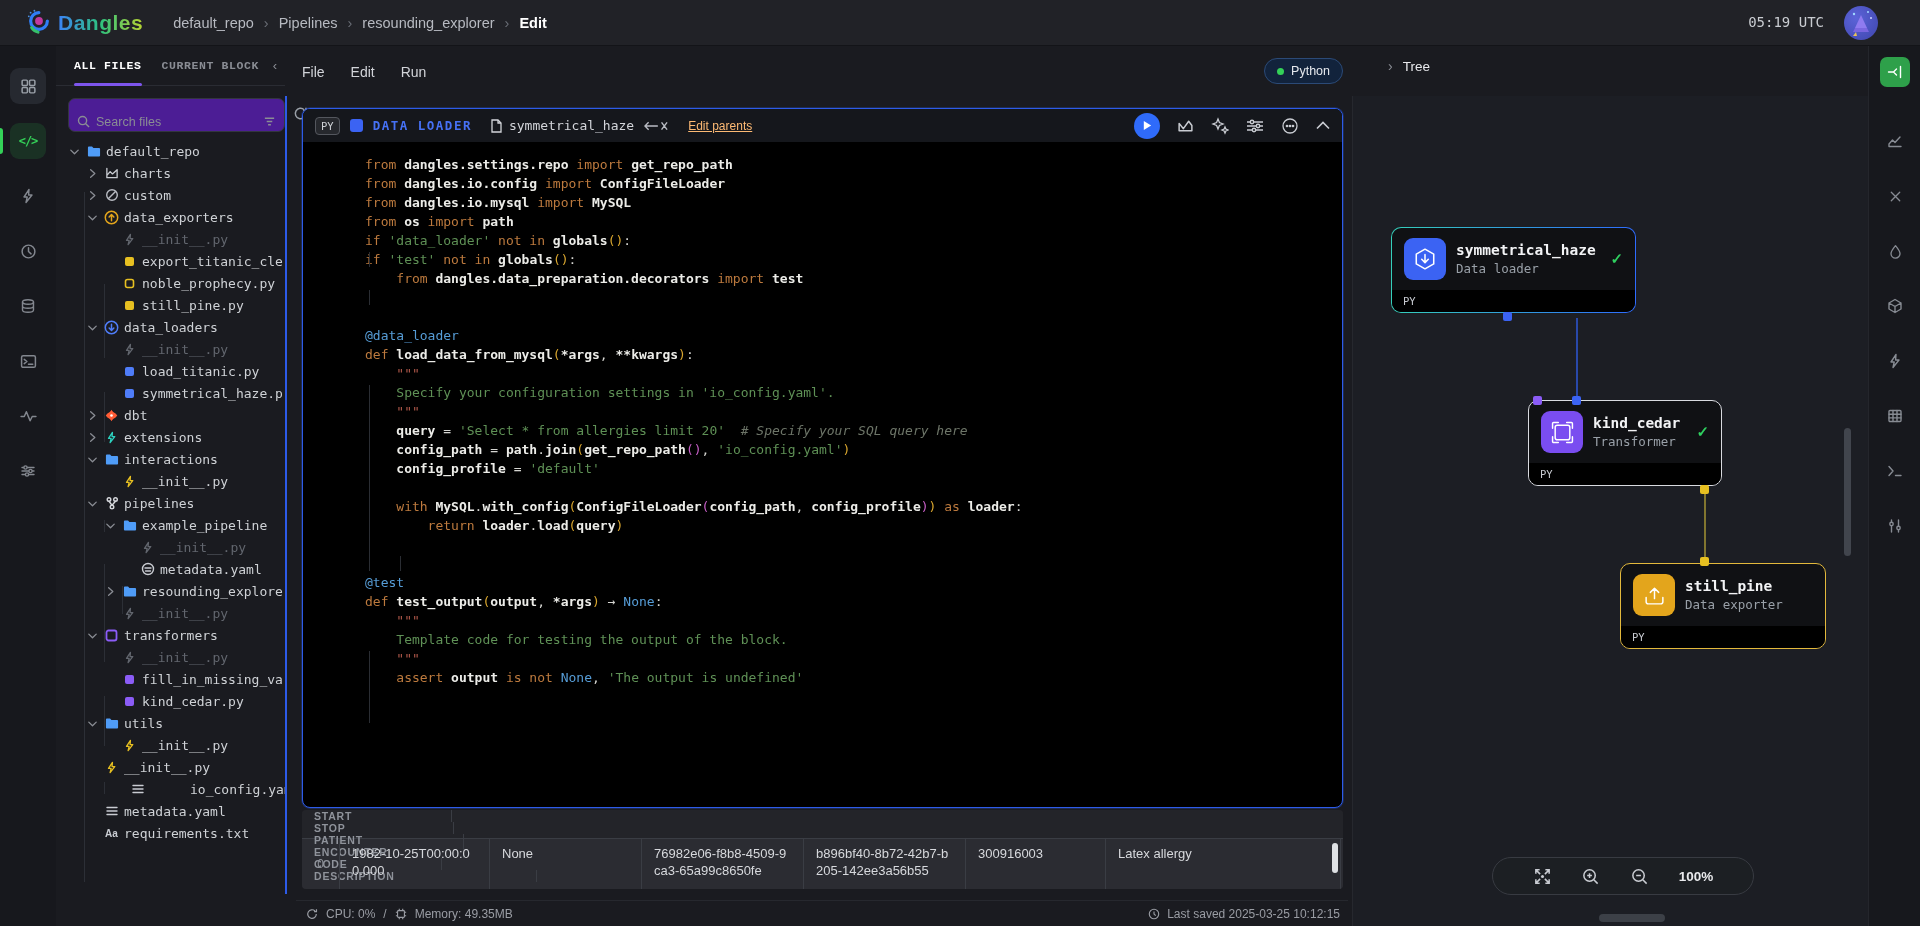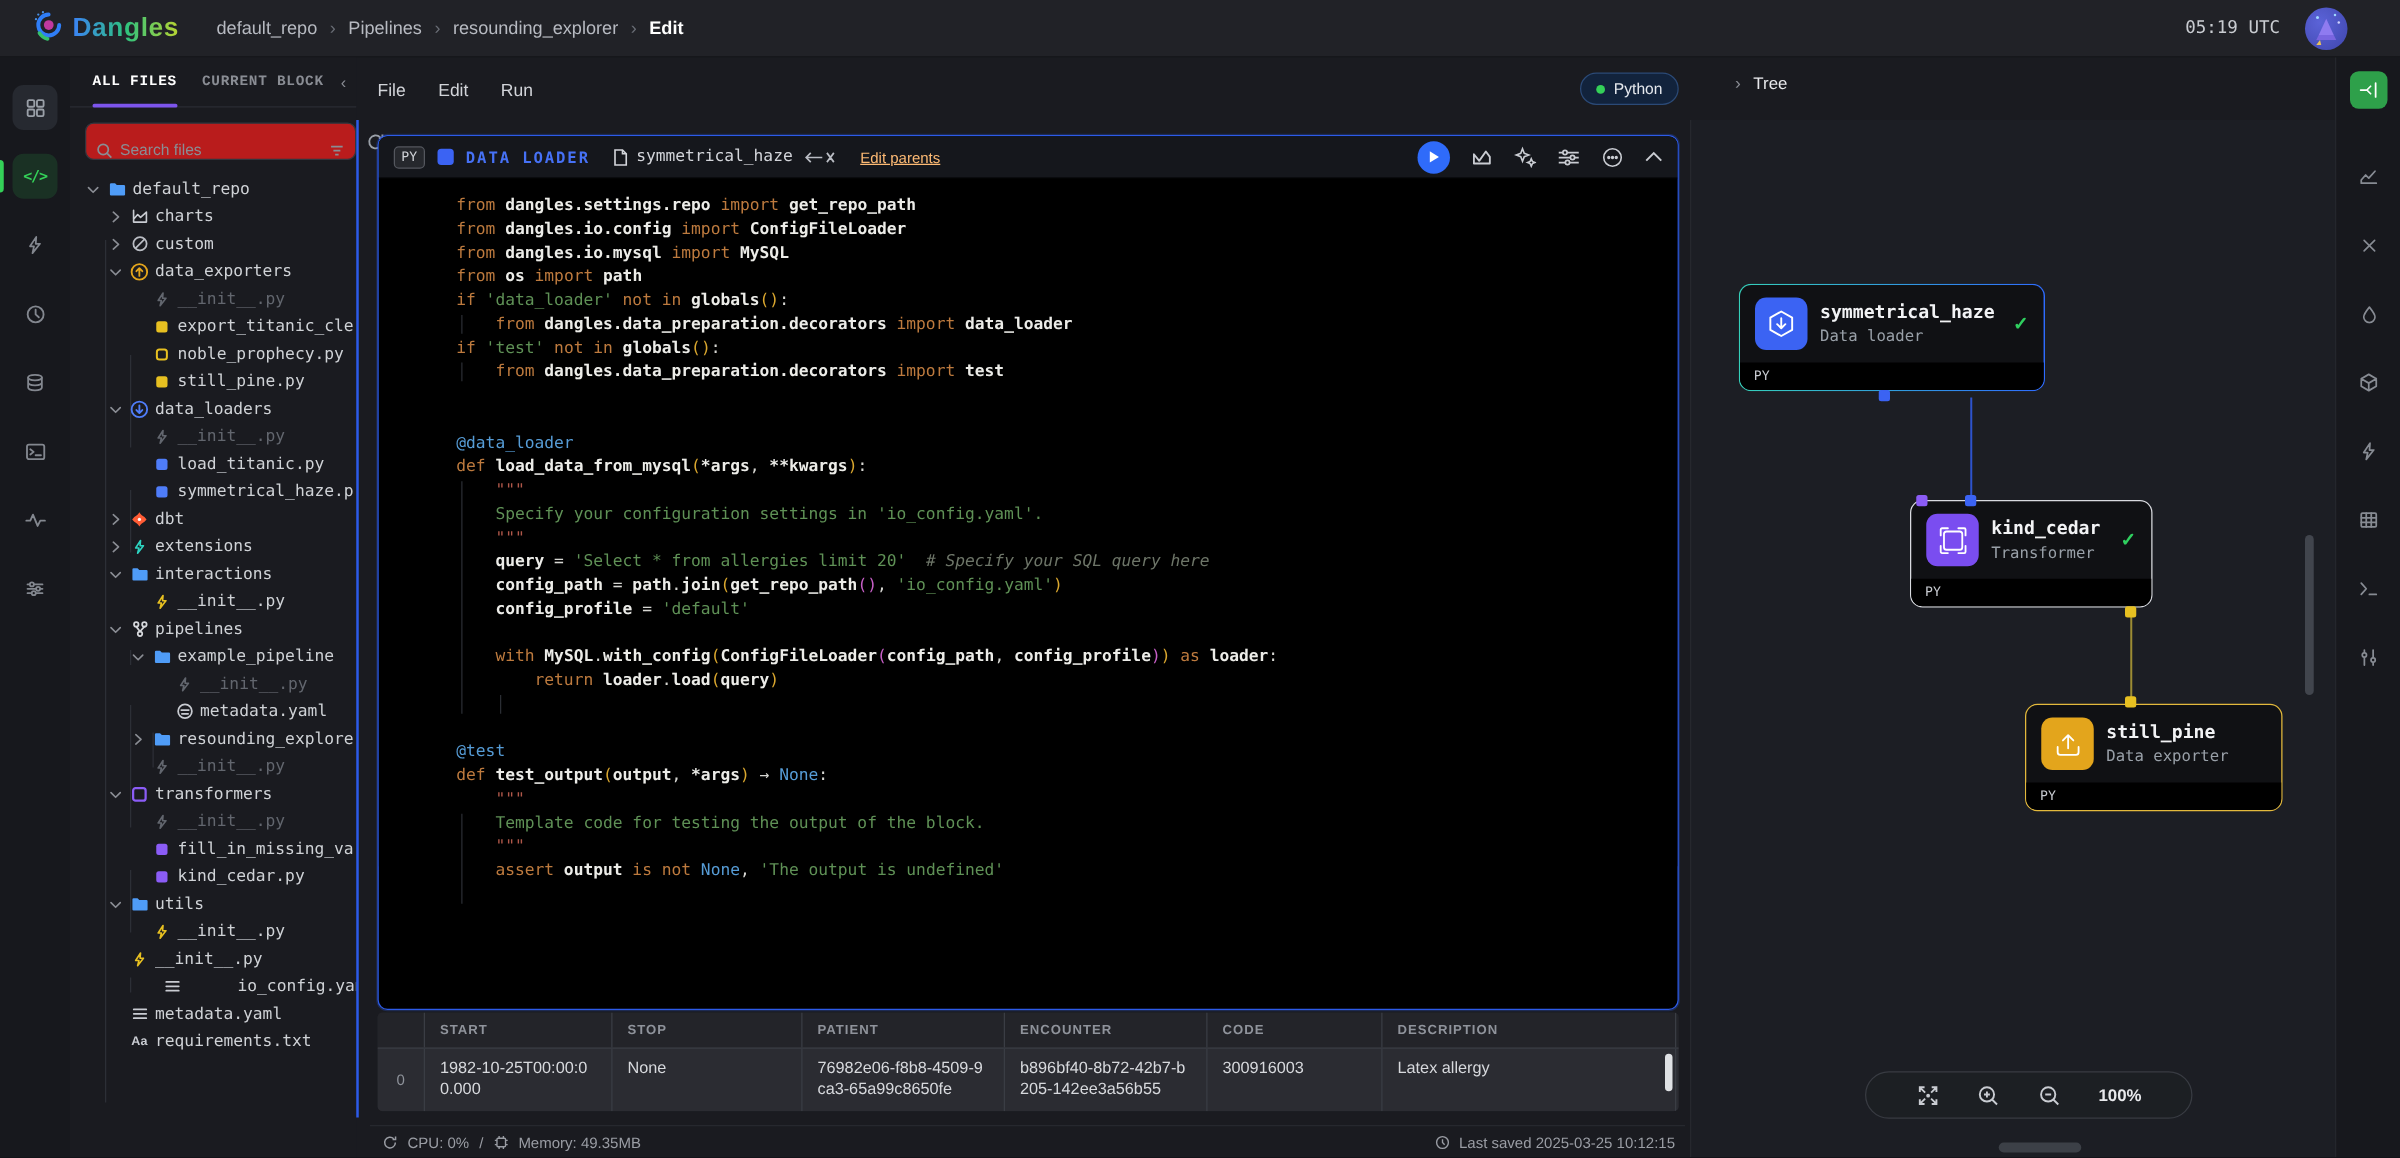--- a/index.html
+++ b/index.html
@@ -44,22 +44,22 @@
   .file-panel { position:absolute; left:56px; top:46px; width:229px; height:880px; background:#1a1b20; }
   .fp-tabs { position:absolute; left:0; top:0; width:229px; height:40px; border-bottom:1px solid #2a2c33;
              display:flex; align-items:center; gap:20px; padding-left:18px; }
   .fp-tab { font-size:11.5px; font-weight:bold; letter-spacing:.6px; color:#8a8d94; cursor:pointer;
             white-space:nowrap; position:relative; height:40px; display:flex; align-items:center;font-family:Liberation Mono, monospace; }
   .fp-tab.active { color:#fff; }
   .fp-tab.active::after { content:""; position:absolute; left:0; bottom:0; width:100%; height:3px;
             border-radius:2px; background:#7d55ec; }
   .fp-collapse { position:absolute; right:8px; top:12px; color:#8a8d94; cursor:pointer; font-size:13px; }
   .search-row { position:absolute; left:12px; top:52px; width:205px; height:30px; display:flex; gap:8px; }
-  .search-box { flex:1; display:flex; align-items:flex-end; gap:6px; background:#b91c1c; border:1px solid #33363e;
-                border-radius:7px; padding:0 8px; }
+  .search-box { flex:1; display:flex; align-items:flex-start; gap:6px; background:#4c1d95; border:1px solid #33363e;
+                border-radius:7px; padding:16px 8px; }
   .search-box input { flex:1; min-width:0; background:transparent; border:none; outline:none; color:#cfd2d6;
                 font-size:12.5px; font-family:"Liberation Sans",sans-serif; }
   .search-box input::placeholder { color:#8a8d94; }
   .icon-btn { color:#9aa0a8; display:flex; align-items:center; cursor:pointer; }
   .file-tree { position:absolute; left:0; top:92px; width:229px; height:788px; overflow:hidden; }
   .tree-row { position:absolute; left:0; width:229px; height:22px; display:flex; align-items:center; gap:5px;
               font-family:"DejaVu Sans Mono",monospace; font-size:13px; color:#cfd2d6; cursor:pointer; white-space:nowrap; }
   .tree-row .chev { width:13px; color:#8a8d94; display:flex; }
   .tree-row .fi { width:15px; display:flex; align-items:center; justify-content:center; }
   .tree-row.dim { color:#62666e; }
@@ -101,21 +101,21 @@
           font-family:"DejaVu Sans Mono",monospace; font-size:13px; line-height:19px; cursor:text; }
   .code-line { white-space:pre; height:19px; }
   .tk-k{color:#bd7a3e} .tk-n{color:#ecece8;font-weight:bold} .tk-s{color:#5f9156}
   .tk-d{color:#569cd6} .tk-c{color:#6d7568;font-style:italic} .tk-p1{color:#d9a62e}
   .tk-p2{color:#c75fc7} .tk-w{color:#d6d6d2} .tk-q{color:#b0584a} .tk-nb{color:#569cd6}
   .indent-guide { position:absolute; width:1px; background:#2a2d33; }
 
   
   .dtable { position:absolute; left:302px; top:810px; width:1041px; height:79px; background:#232429;
             overflow:hidden; border-radius:4px; }
-  .dt-headrow { display:flex; height:28px; background:#232429; }
+  .dt-headrow { display:flex; height:28px; background:#232429;flex-direction:column; }
   .dt-h { display:flex; align-items:center; padding:0 12px; font-size:10.5px; letter-spacing:.8px; color:#8f939b;
           border-right:1px solid #3a3d44; font-weight:bold; }
   .dt-row { display:flex; height:51px; background:#2b2c32; border-top:1px solid #3a3d44; }
   .dt-c { padding:6px 12px; font-size:13px; color:#d7d9dd; border-right:1px solid #3a3d44; line-height:17px;
           overflow:hidden; word-break:break-all; }
   .dt-idx { display:flex; align-items:center; justify-content:center; color:#8f939b; font-size:12px;
             border-right:1px solid #3a3d44; padding:0; }
   .dt-scroll { position:absolute; right:6px; top:36px; width:6px; height:30px; border-radius:3px; background:#dfe1e4; cursor:pointer; }
 
   
@@ -698,21 +698,20 @@
             </svg>
         </span>
       </div>
     </div>
     <div class="code" id="code-area">
         <div class="code-line"><span class="tk-k">from </span><span class="tk-n">dangles.settings.repo</span><span class="tk-k"> import </span><span class="tk-n">get_repo_path</span></div>
         <div class="code-line"><span class="tk-k">from </span><span class="tk-n">dangles.io.config</span><span class="tk-k"> import </span><span class="tk-n">ConfigFileLoader</span></div>
         <div class="code-line"><span class="tk-k">from </span><span class="tk-n">dangles.io.mysql</span><span class="tk-k"> import </span><span class="tk-n">MySQL</span></div>
         <div class="code-line"><span class="tk-k">from </span><span class="tk-n">os</span><span class="tk-k"> import </span><span class="tk-n">path</span></div>
         <div class="code-line"><span class="tk-k">if </span><span class="tk-s">'data_loader'</span><span class="tk-k"> not in </span><span class="tk-n">globals</span><span class="tk-p1">()</span><span class="tk-w">:</span></div>
-        <div class="code-line"><span class="tk-w">    </span><span class="tk-k">from </span><span class="tk-n">dangles.data_preparation.decorators</span><span class="tk-k"> import </span><span class="tk-n">data_loader</span></div>
         <div class="code-line"><span class="tk-k">if </span><span class="tk-s">'test'</span><span class="tk-k"> not in </span><span class="tk-n">globals</span><span class="tk-p1">()</span><span class="tk-w">:</span></div>
         <div class="code-line"><span class="tk-w">    </span><span class="tk-k">from </span><span class="tk-n">dangles.data_preparation.decorators</span><span class="tk-k"> import </span><span class="tk-n">test</span></div>
         <div class="code-line">&nbsp;</div>
         <div class="code-line">&nbsp;</div>
         <div class="code-line"><span class="tk-d">@data_loader</span></div>
         <div class="code-line"><span class="tk-k">def </span><span class="tk-n">load_data_from_mysql</span><span class="tk-p1">(</span><span class="tk-n">*args</span><span class="tk-w">, </span><span class="tk-n">**kwargs</span><span class="tk-p1">)</span><span class="tk-w">:</span></div>
         <div class="code-line"><span class="tk-q">    """</span></div>
         <div class="code-line"><span class="tk-s">    Specify your configuration settings in 'io_config.yaml'.</span></div>
         <div class="code-line"><span class="tk-q">    """</span></div>
         <div class="code-line"><span class="tk-n">    query</span><span class="tk-w"> = </span><span class="tk-s">'Select * from allergies limit 20'</span><span class="tk-c">  # Specify your SQL query here</span></div>

